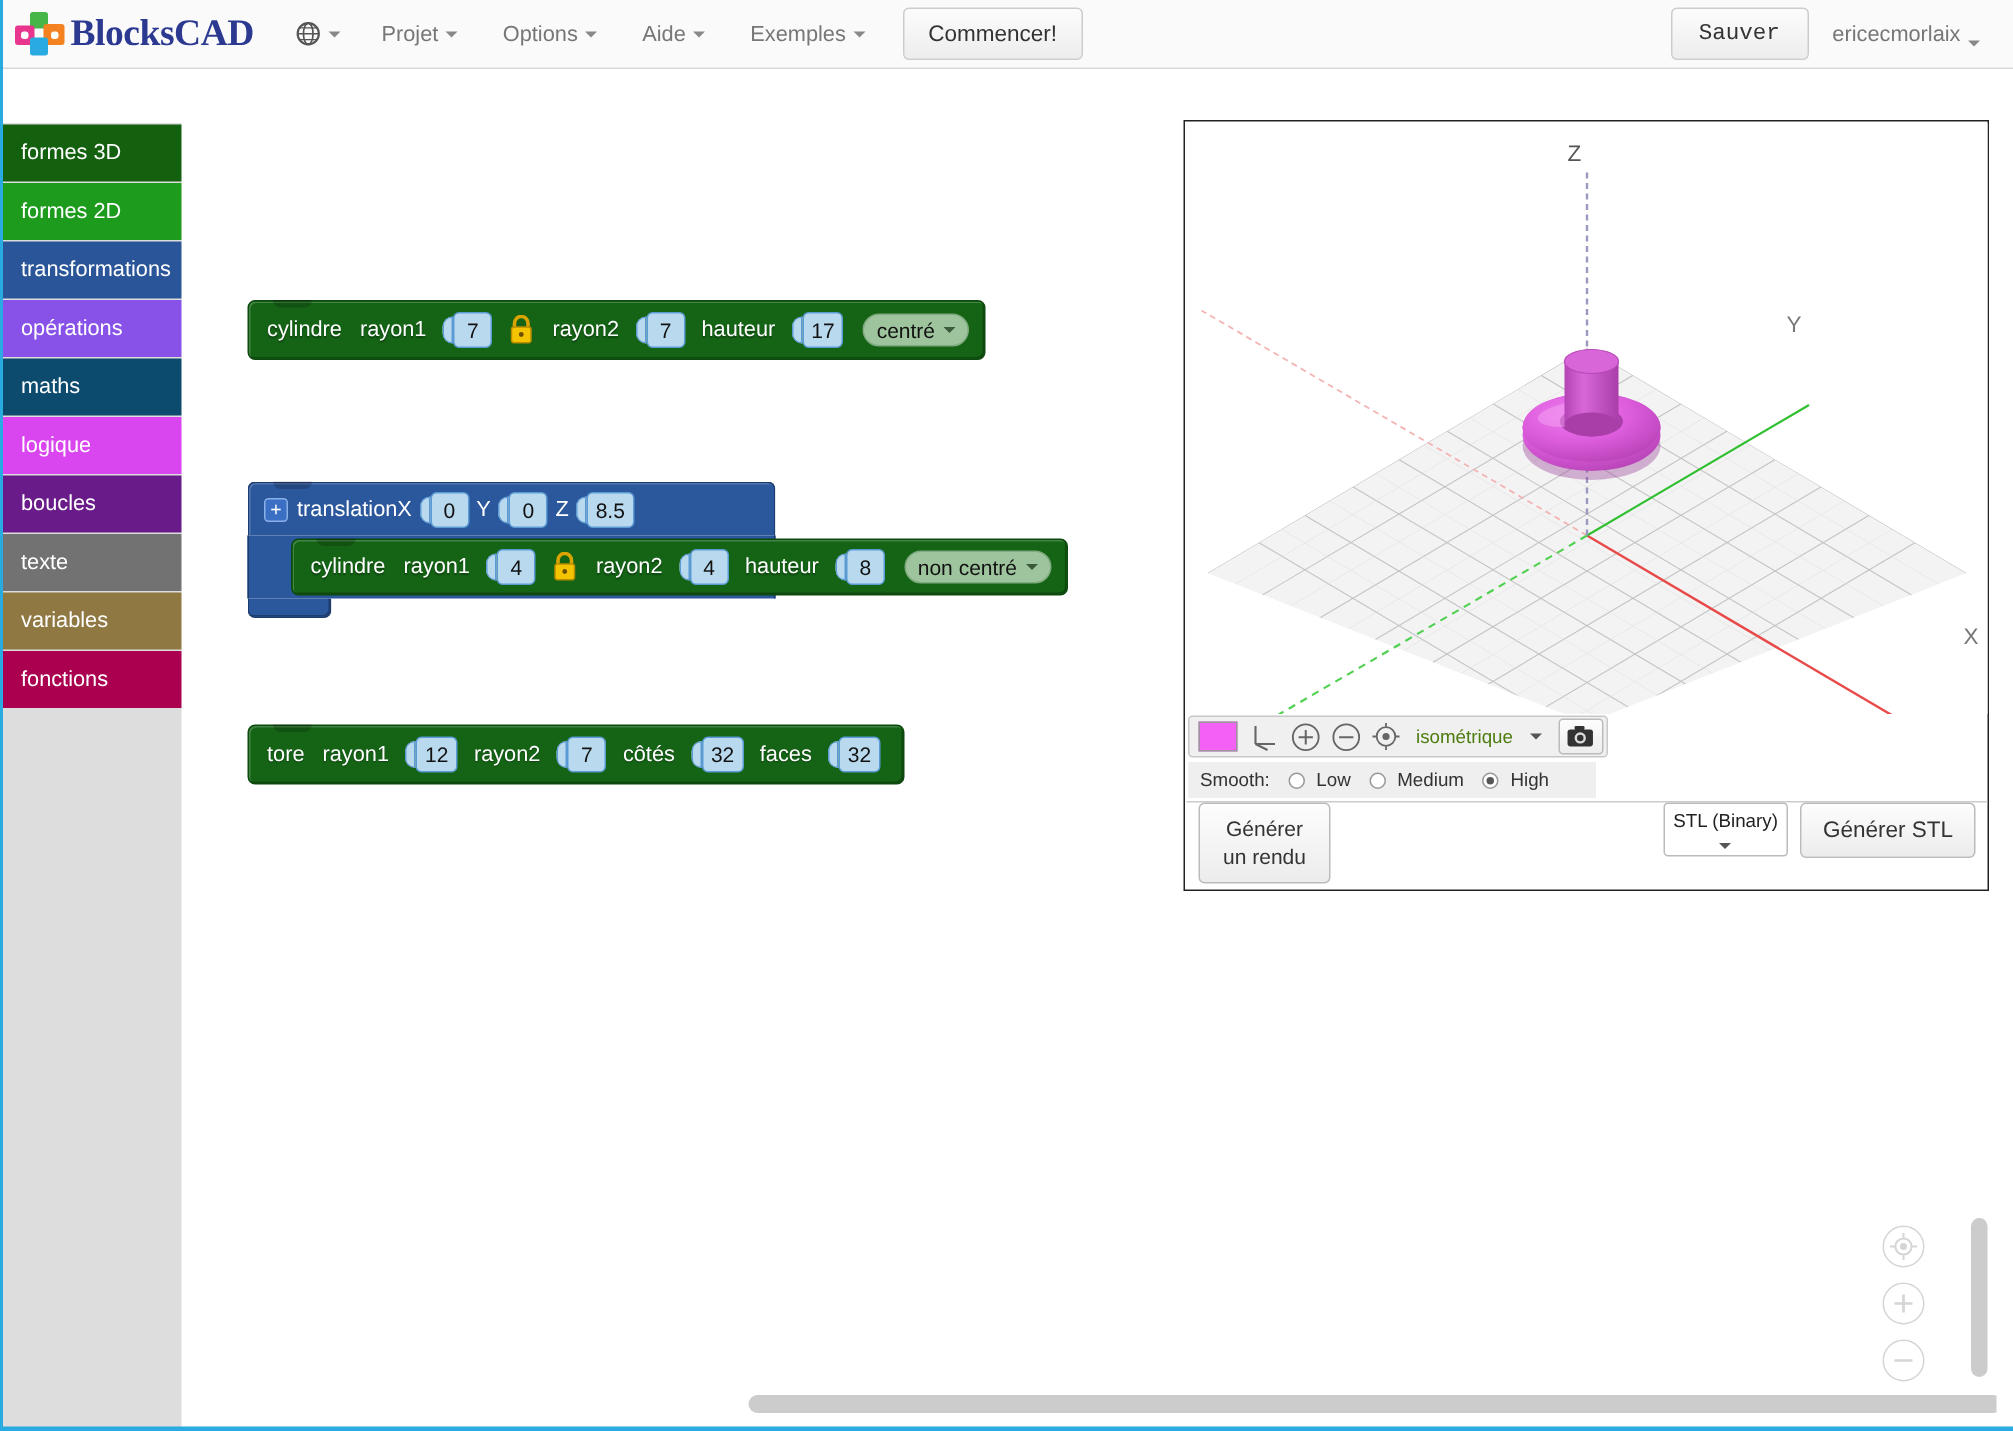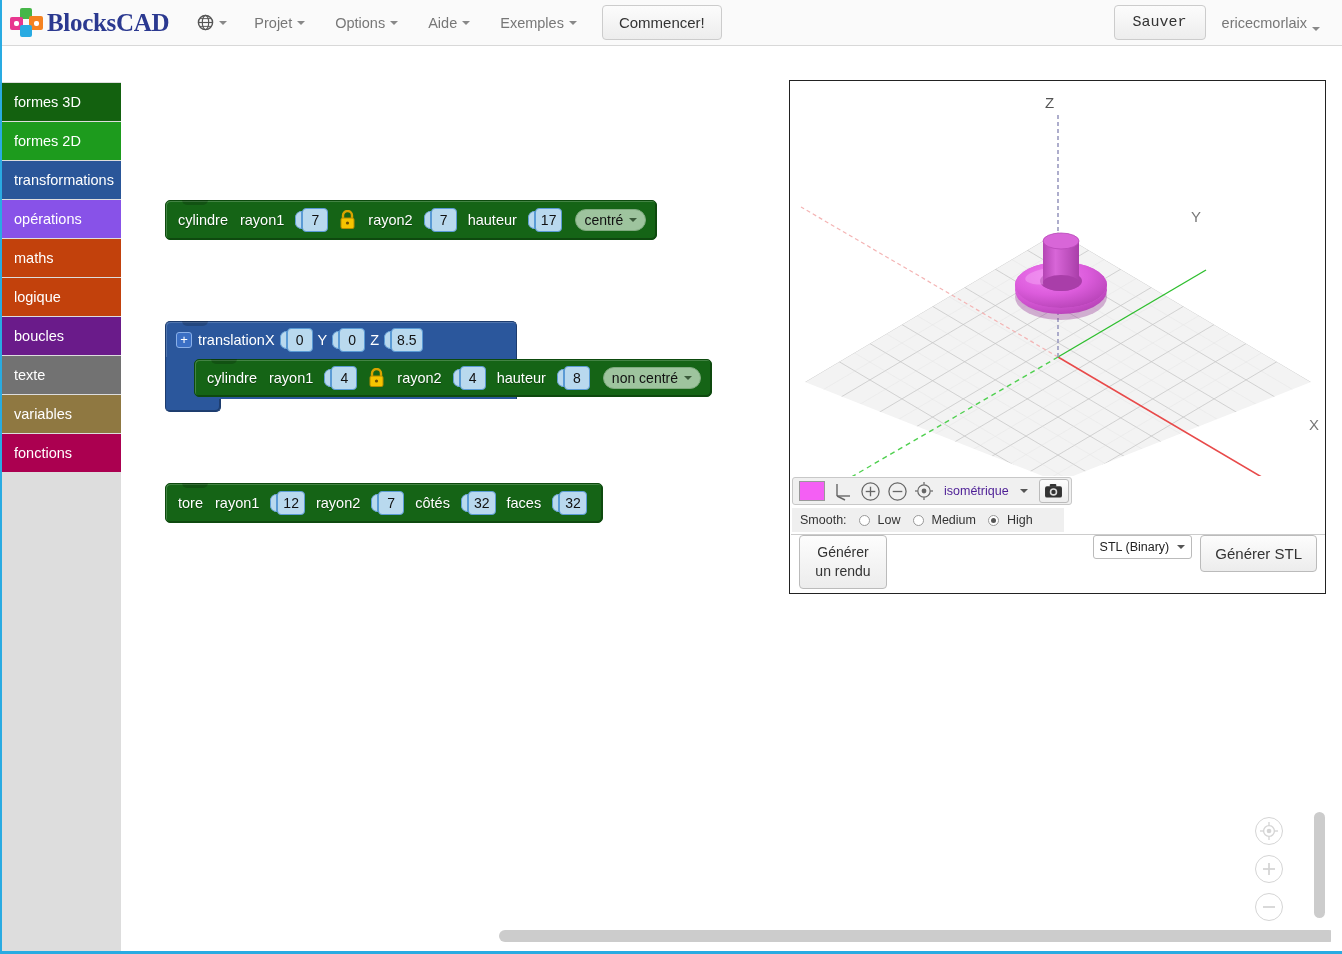--- a/index.html
+++ b/index.html
@@ -205,21 +205,21 @@
   }
   .view-toolbar {
     position: absolute; left: 2px; top: 396px; width: 280px; height: 28px;
     background: #f0f0f0; border: 1px solid #c8c8c8; border-radius: 3px;
     display: flex; align-items: center; padding: 0 2px; gap: 1px;
   }
   .swatch { width: 26px; height: 20px; background: #f45ff4; border: 1px solid #999; margin: 0 4px; cursor: pointer; }
   .vt-btn { width: 26px; height: 24px; display: flex; align-items: center; justify-content: center; cursor: pointer; }
   .vt-sel {
     display: inline-flex; align-items: center; gap: 11px;
-    font-size: 12.5px; color: #4c1d95; padding: 0 6px; cursor: pointer;
+    font-size: 12.5px; color: #4d7c0f; padding: 0 6px; cursor: pointer;
   }
   .cam-btn {
     width: 30px; height: 24px; margin-left: 4px;
     background: linear-gradient(#fdfdfd,#ededed); border: 1px solid #bbb; border-radius: 3px;
     display: flex; align-items: center; justify-content: center; cursor: pointer;
   }
   .smooth-bar {
     position: absolute; left: 2px; top: 427px; width: 272px; height: 24px;
     background: #efefef; display: flex; align-items: center;
     padding-left: 8px; font-size: 12.5px; color: #333; gap: 4px;
@@ -239,20 +239,21 @@
   .btn-gray {
     background: linear-gradient(#fdfdfd,#ececec); border: 1px solid #bbb;
     border-radius: 4px; font-size: 14px; color: #333; cursor: pointer;
     font-family: "Liberation Sans", sans-serif;
   }
   .btn-rendu { padding: 7px 12px; line-height: 1.35; width: 88px; text-align: center; }
   .sel-stl {
     margin-left: auto; background: #fff; border: 1px solid #bbb; border-radius: 3px;
     font-size: 12.5px; color: #222; padding: 4px 6px; display: flex; align-items: center; gap: 8px;
     cursor: pointer;
+    flex-direction: column;
   }
   .btn-stl { margin-left: 8px; padding: 9px 14px; font-size: 15px; }
 
   .scroll-v {
     position: absolute; right: 6px; top: 730px; width: 11px; height: 106px;
     background: #ccc; border-radius: 6px;
   }
   .scroll-h {
     position: absolute; left: 378px; bottom: 12px; width: 836px; height: 12px;
     background: #ccc; border-radius: 6px;
@@ -328,24 +329,24 @@
       </div>
     <div class="tb-cat" style="background:#1d9b1d">
       <span>formes 2D</span>
       </div>
     <div class="tb-cat" style="background:#2a5699">
       <span>transformations</span>
       </div>
     <div class="tb-cat" style="background:#8852e8">
       <span>opérations</span>
       </div>
-    <div class="tb-cat" style="background:#c2410c">
+    <div class="tb-cat" style="background:#0c4a6e">
       <span>maths</span>
       </div>
-    <div class="tb-cat" style="background:#c2410c">
+    <div class="tb-cat" style="background:#d946ef">
       <span>logique</span>
       </div>
     <div class="tb-cat" style="background:#6a1b8a">
       <span>boucles</span>
       </div>
     <div class="tb-cat" style="background:#727272">
       <span>texte</span>
       </div>
     <div class="tb-cat" style="background:#8f7841">
       <span>variables</span>

